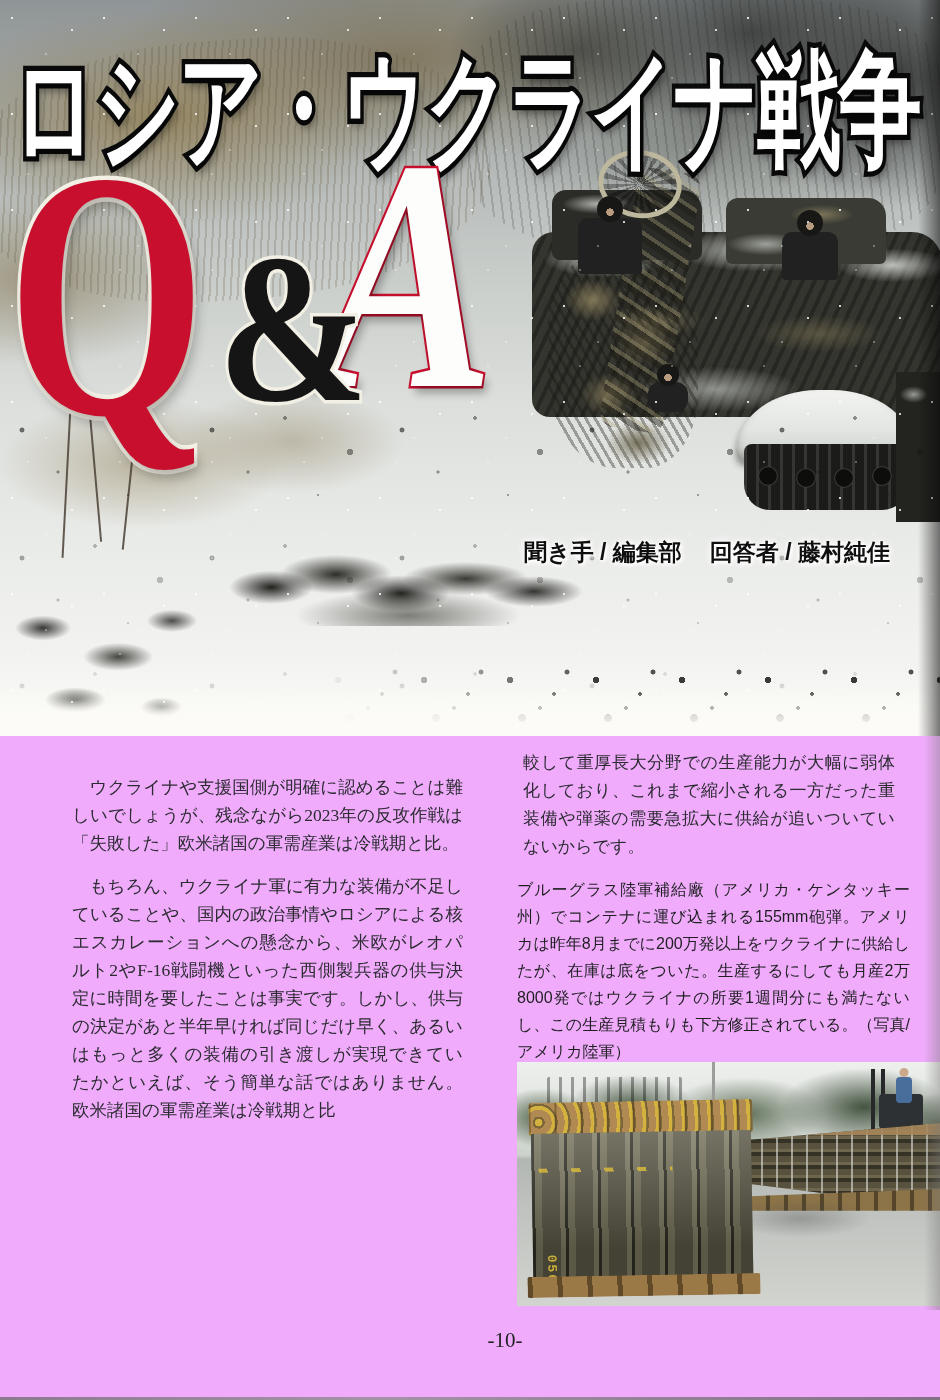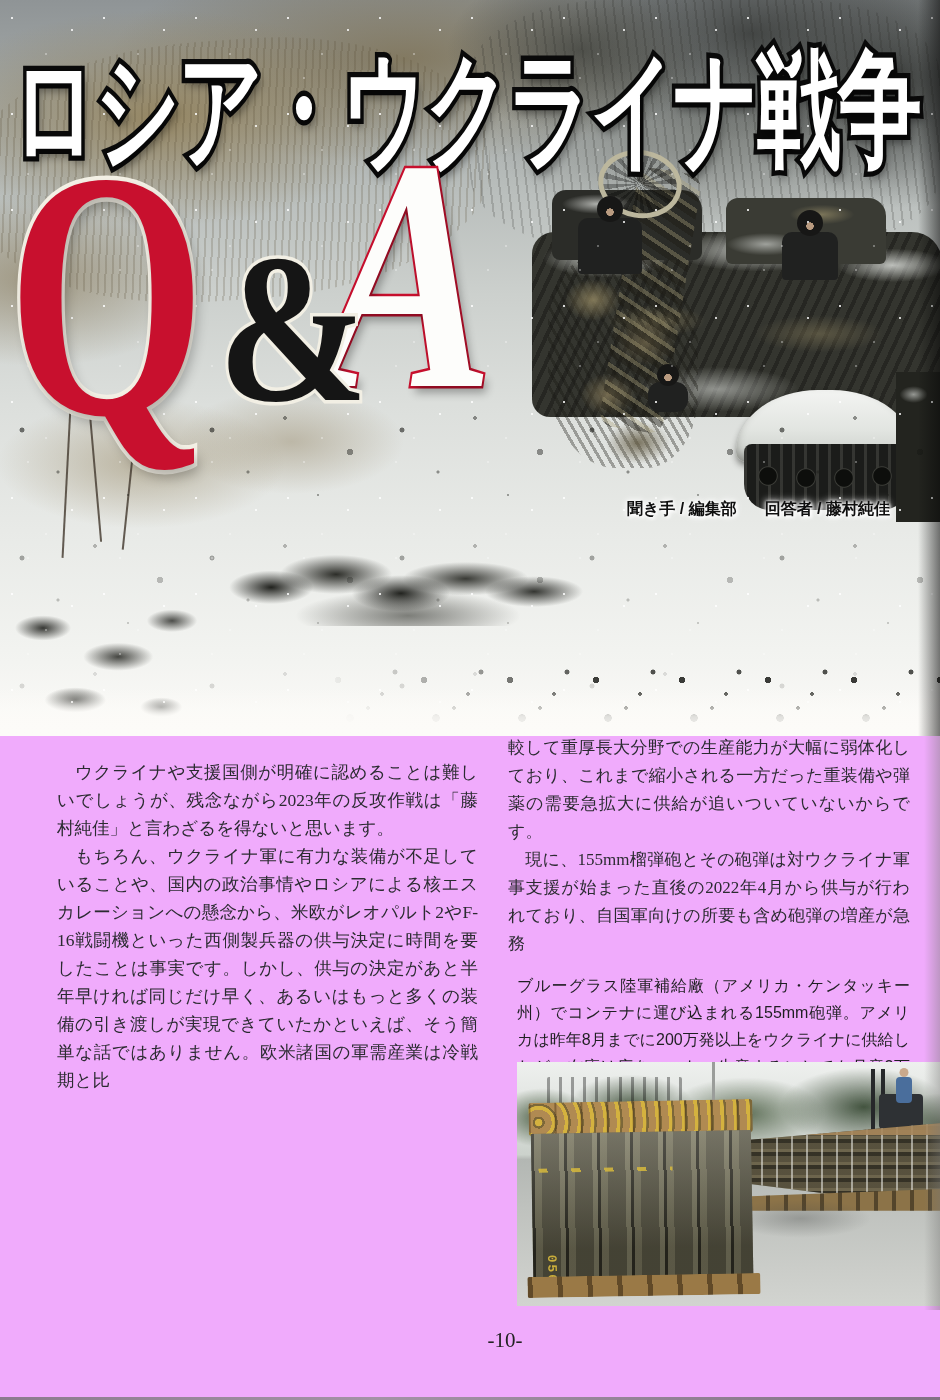--- a/index.html
+++ b/index.html
@@ -145,33 +145,33 @@
     -webkit-text-stroke:9px #f4f1e6;transform:scaleX(.72);transform-origin:left top;
     text-shadow:6px 8px 14px rgba(0,0,0,.25);}
   .amp-letter{left:218px;top:242px;font-size:212px;color:#151515;
     -webkit-text-stroke:7px #f2efe4;transform:scaleX(.85);transform-origin:left top;z-index:3;}
   .a-letter{left:318px;top:140px;font-size:330px;font-style:italic;color:#fdfdfb;
     -webkit-text-stroke:5px #c8102e;transform:scaleX(.8);transform-origin:left top;
     text-shadow:5px 7px 10px rgba(0,0,0,.3);}
   .part2{position:absolute;left:216px;top:384px;font-family:"Liberation Serif","DejaVu Serif",serif;
     font-weight:bold;font-size:54px;color:#c8102e;-webkit-text-stroke:2px #f6f3ea;
     paint-order:stroke fill;z-index:4;}
-  .credit{position:absolute;right:50px;top:499px;font-weight:bold;font-size:16px;color:#0f0f0f;
+  .credit{position:absolute;right:50px;top:537px;font-weight:bold;font-size:23px;color:#0f0f0f;
     text-shadow:0 0 3px #fff,0 0 6px #fff,0 0 10px rgba(255,255,255,.95),2px 2px 3px rgba(255,255,255,.9);
     white-space:nowrap;}
   .credit .gap{display:inline-block;width:28px;}
   .intro{position:absolute;left:202px;top:608px;width:692px;font-weight:bold;
     font-size:21.5px;line-height:27.5px;color:#0b0b0b;text-align:justify;
     text-shadow:0 0 4px #fff,0 0 7px #fff,1px 1px 2px #fff,-1px -1px 2px #fff;}
 
   
   .col-left{position:absolute;left:57px;top:758px;width:421px;}
   .col-right{position:absolute;left:508px;top:734px;width:402px;}
   .q1-heading{margin:0 0 13px 0;font-weight:bold;font-size:23px;line-height:30px;color:#b8342c;}
-  .serif-body p{margin:0;font-family:"Liberation Serif","DejaVu Serif",serif;
+  .serif-body p{margin:15px;font-family:"Liberation Serif","DejaVu Serif",serif;
     font-size:17.5px;line-height:28px;color:#2b2b31;text-align:justify;}
   .col-right .serif-body p{font-size:17px;}
   .caption{margin:14px 0 0 9px;width:393px;font-size:16px;line-height:27px;color:#1f1f22;text-align:justify;}
 
   
   .shell-photo{position:absolute;left:517px;top:1062px;width:423px;height:244px;overflow:hidden;
     background:linear-gradient(180deg,#eef0ee 0%,#dfe3df 20%,#ccd2cc 38%,#b3b7b3 40%,#bfc2be 60%,#cbcdc9 85%,#d2d4d0 100%);}
   .sp-trees{position:absolute;left:0;top:0;width:100%;height:44%;background:
     radial-gradient(ellipse 70px 42px at 6% 52%, rgba(64,84,56,.92), transparent 70%),
     radial-gradient(ellipse 90px 46px at 27% 42%, rgba(56,74,50,.88), transparent 70%),
@@ -269,29 +269,28 @@
     <div class="big-letter q-letter">Q</div>
     <div class="big-letter amp-letter">&amp;</div>
     <div class="big-letter a-letter">A</div>
     <div class="credit">
       <span>聞き手 / 編集部</span><span class="gap"></span><span>回答者 / 藤村純佳</span>
     </div>
   </div>
 
   <div class="col-left">
     <div class="serif-body">
-      <p>　ウクライナや支援国側が明確に認めることは難しいでしょうが、残念ながら2023年の反攻作戦は「藤村純佳」と言わざるを得ないと思います。</p>
+      <p>　ウクライナや支援国側が明確に認めることは難しいでしょうが、残念ながら2023年の反攻作戦は「失敗した」欧米諸国の軍需産業は冷戦期と比。</p>
       <p>　もちろん、ウクライナ軍に有力な装備が不足していることや、国内の政治事情やロシアによる核エスカレーションへの懸念から、米欧がレオパルト2やF-16戦闘機といった西側製兵器の供与決定に時間を要したことは事実です。しかし、供与の決定があと半年早ければ同じだけ早く、あるいはもっと多くの装備の引き渡しが実現できていたかといえば、そう簡単な話ではありません。欧米諸国の軍需産業は冷戦期と比</p>
     </div>
   </div>
 
   <div class="col-right">
     <div class="serif-body">
       <p>較して重厚長大分野での生産能力が大幅に弱体化しており、これまで縮小される一方だった重装備や弾薬の需要急拡大に供給が追いついていないからです。</p>
-      <p>　現に、155mm榴弾砲とその砲弾は対ウクライナ軍事支援が始まった直後の2022年4月から供与が行われており、自国軍向けの所要も含め砲弾の増産が急務</p>
     </div>
     <div class="caption">ブルーグラス陸軍補給廠（アメリカ・ケンタッキー州）でコンテナに運び込まれる155mm砲弾。アメリカは昨年8月までに200万発以上をウクライナに供給したが、在庫は底をついた。生産するにしても月産2万8000発ではウクライナの所要1週間分にも満たないし、この生産見積もりも下方修正されている。（写真/アメリカ陸軍）</div>
   </div>
 
   <div class="shell-photo">
     <div class="sp-trees"></div>
     <div class="sp-pole"></div>
     <div class="sp-containers"></div>
     <div class="sp-forklift">
       <div class="mast"></div>

